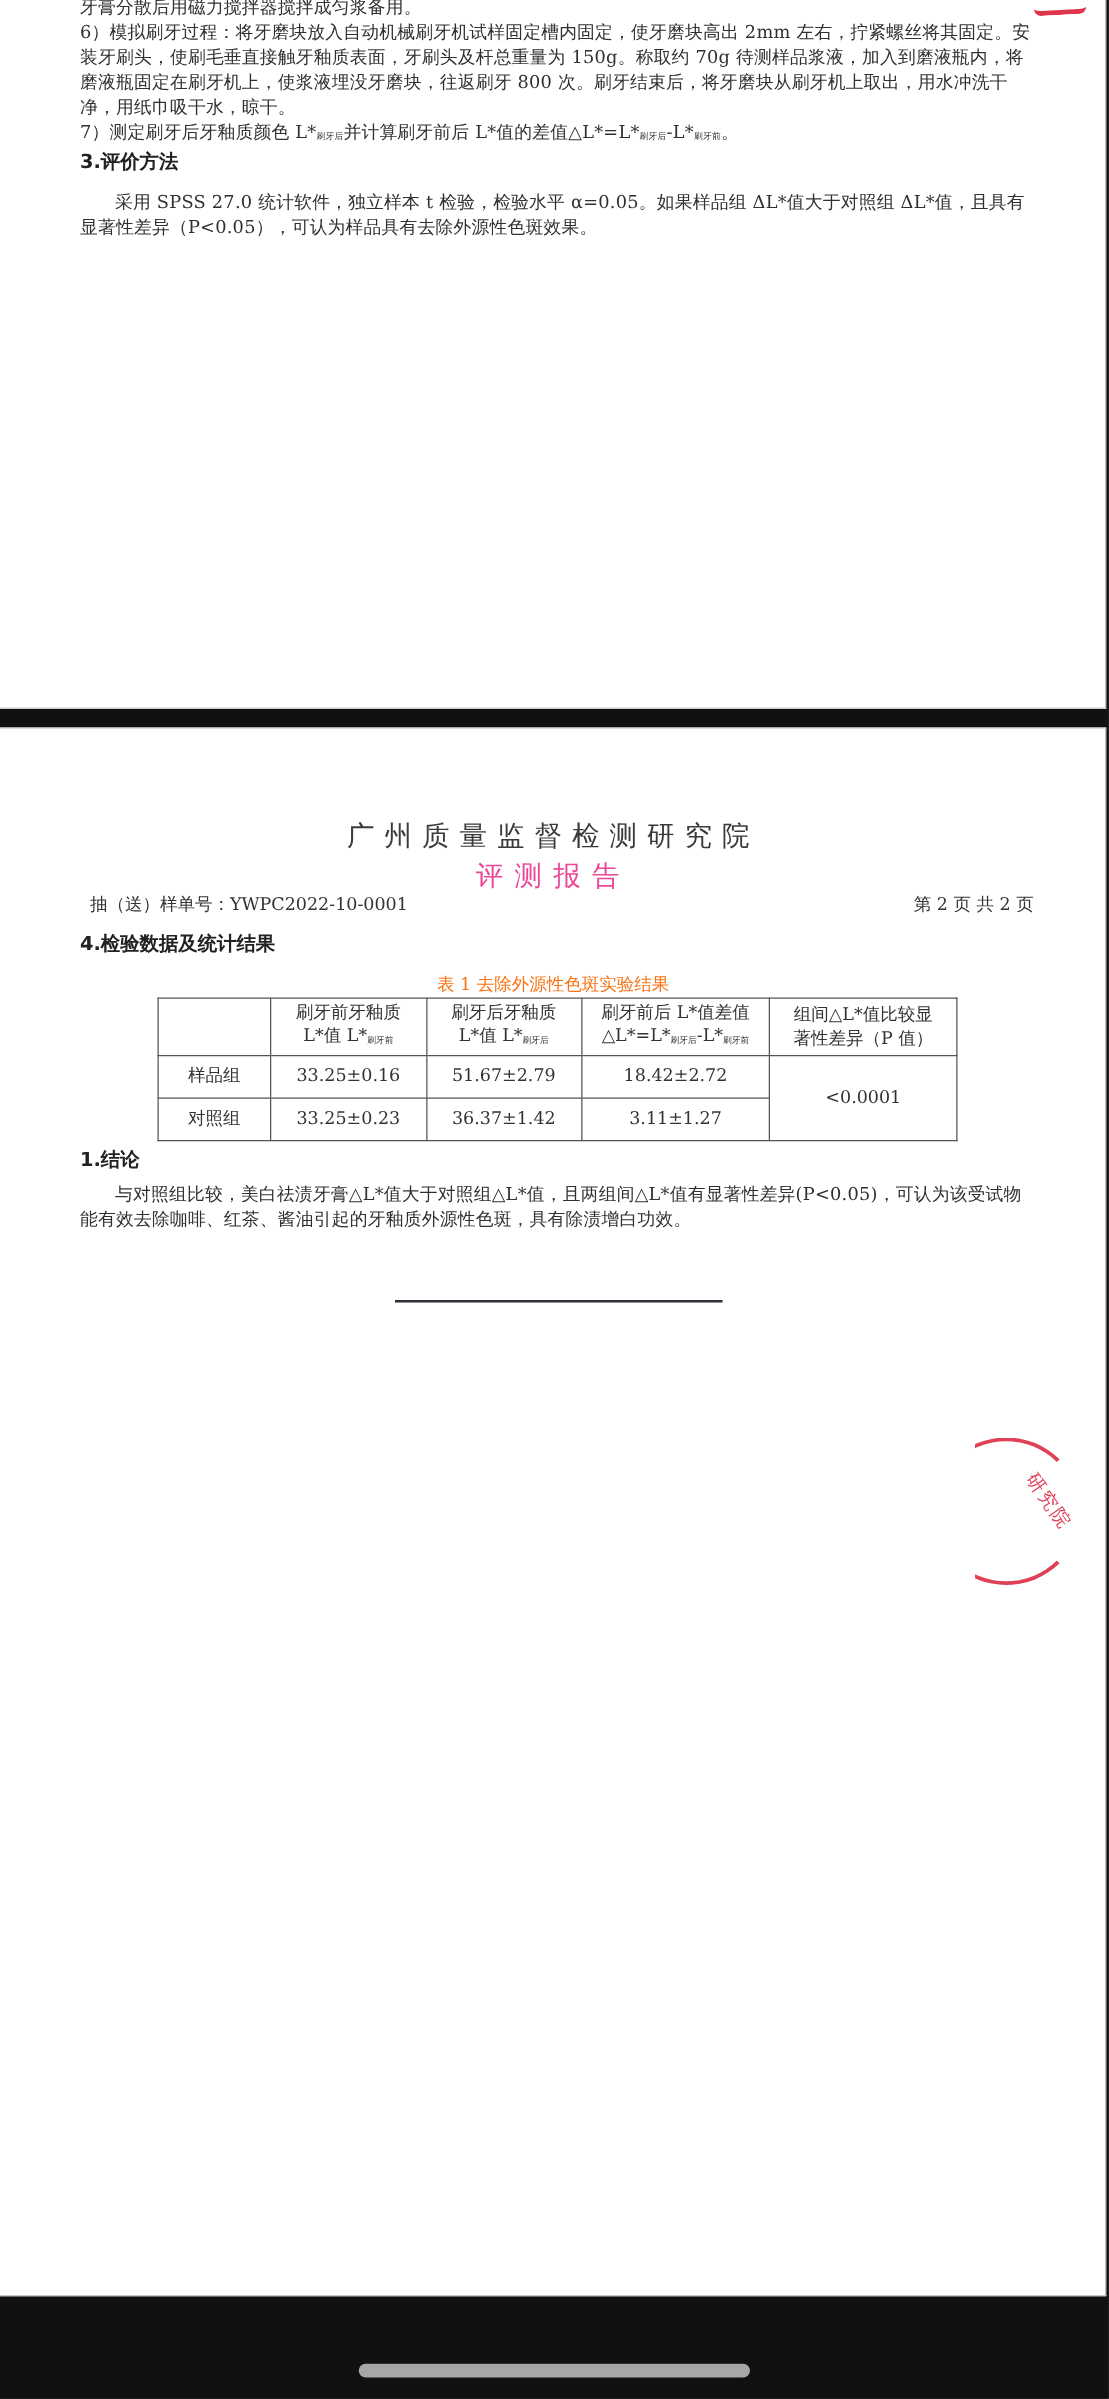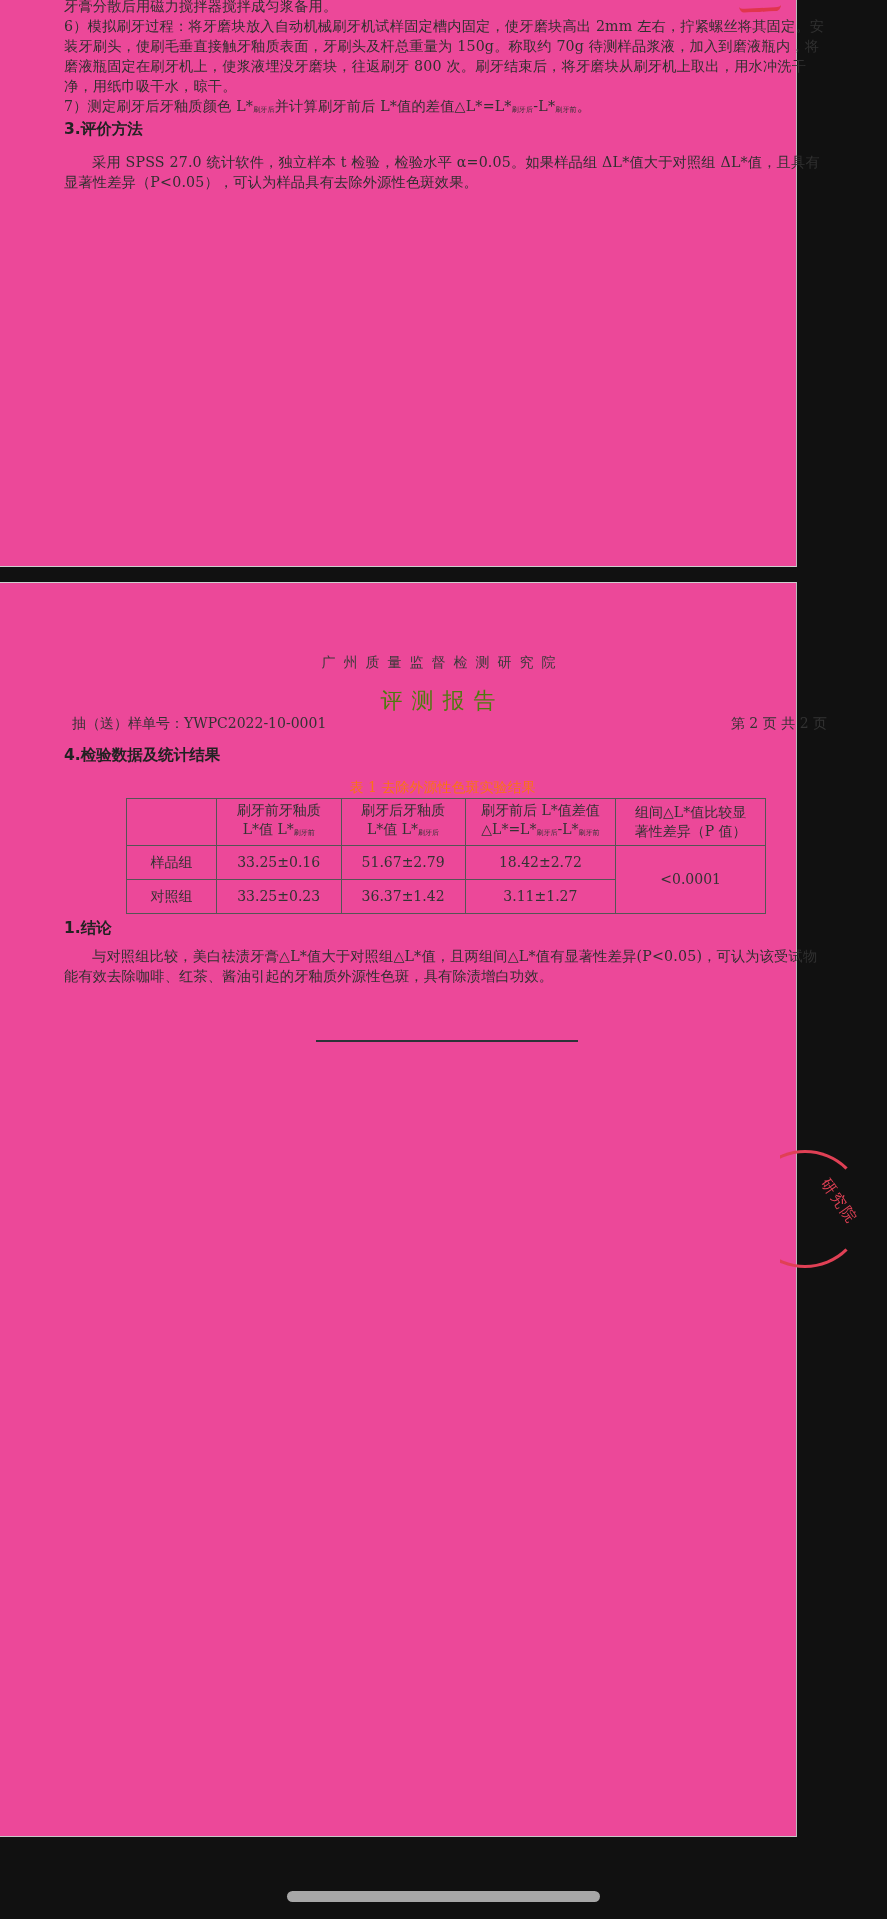--- a/index.html
+++ b/index.html
@@ -1,31 +1,31 @@
 <!DOCTYPE html>
 <html><head>
 <meta charset="utf-8">
 <style>
   * { box-sizing: border-box; margin: 0; padding: 0; }
   html, body { width: 887px; height: 1919px; background: #111111; overflow: hidden; }
   body { position: relative; font-family: "DejaVu Serif", "Liberation Serif", serif; color: #2a2a2a; }
 
-  .page { position: absolute; left: 0; width: 797px; background: #ec4899; border-right: 1px solid #bbbbbb; }
+  .page { position: absolute; left: 0; width: 885px; background: #ffffff; border-right: 1px solid #bbbbbb; }
   .page1 { top: 0; height: 567px; border-bottom: 1px solid #cfcfcf; }
   .page2 { top: 582px; height: 1255px; border-top: 1px solid #cfcfcf; border-bottom: 1px solid #c8c8c8; }
 
   .txt { position: absolute; left: 64px; width: 765px; font-size: 14.2px; line-height: 20px; letter-spacing: 0.2px; color: #303030; }
   .indent { text-indent: 28px; }
   .heading { position: absolute; left: 64px; font-family: "DejaVu Sans", "Liberation Sans", sans-serif; font-weight: bold; font-size: 15.5px; color: #222; }
   sub.tiny { font-size: 7px; vertical-align: -1px; }
 
   .stamp-top { position: absolute; right: 15px; top: 0; width: 42px; height: 12px; border-bottom: 4px solid #e0354d; transform: rotate(-3deg); border-radius: 0 0 6px 6px; }
 
-  .org-title { position: absolute; top: 654px; left: 0; width: 885px; text-align: center; font-size: 14px; letter-spacing: 8px; color: #3a3a3a; }
-  .report-title { position: absolute; top: 686px; left: 0; width: 885px; text-align: center; font-size: 22px; letter-spacing: 9px; color: #4d7c0f; }
+  .org-title { position: absolute; top: 654px; left: 0; width: 885px; text-align: center; font-size: 22px; letter-spacing: 8px; color: #3a3a3a; }
+  .report-title { position: absolute; top: 686px; left: 0; width: 885px; text-align: center; font-size: 22px; letter-spacing: 9px; color: #ec4899; }
   .meta-row { position: absolute; top: 715px; left: 72px; width: 755px; display: flex; justify-content: space-between; font-size: 14px; color: #333; }
 
   .table-caption { position: absolute; top: 779px; left: 0; width: 885px; text-align: center; font-size: 14px; color: #f97316; }
   table.results { position: absolute; top: 798px; left: 126px; width: 640px; border-collapse: collapse; font-size: 14px; color: #333; }
   table.results td, table.results th { border: 1.5px solid #555; text-align: center; font-weight: normal; padding: 2px 3px; line-height: 19px; }
   table.results thead th { height: 42px; }
   table.results tbody td { height: 34px; }
   .col0 { width: 90px; } .col1 { width: 125px; } .col2 { width: 124px; margin-top: 48px; } .col3 { width: 151px; } .col4 { width: 150px; }
 
   .divider { position: absolute; top: 1040px; left: 316px; width: 262px; height: 2px; background: #2c3238; }

